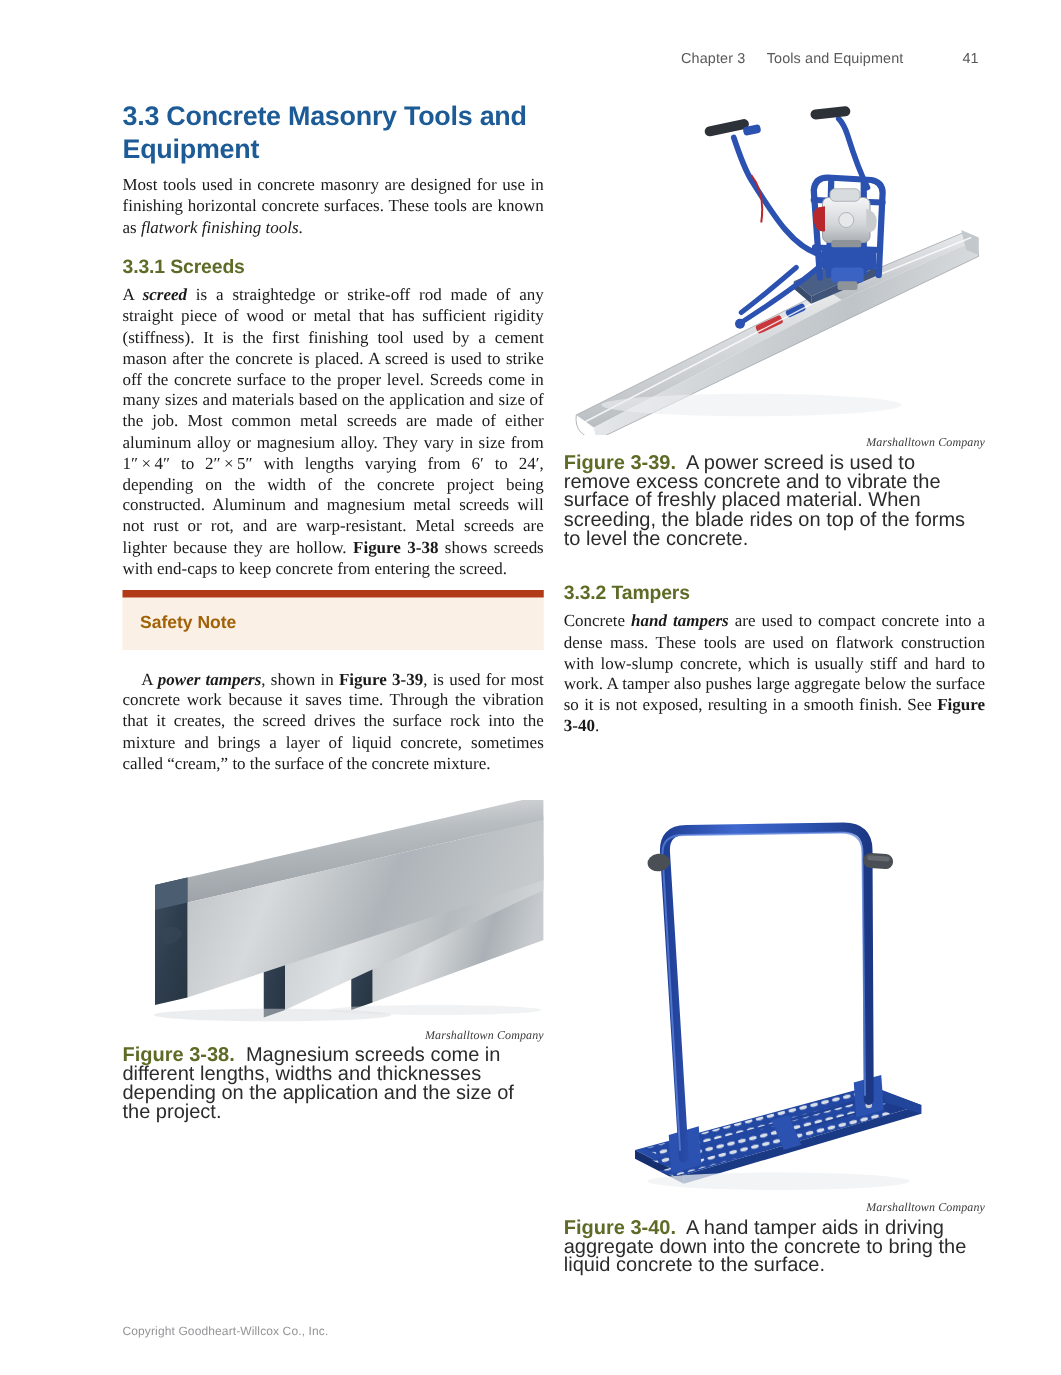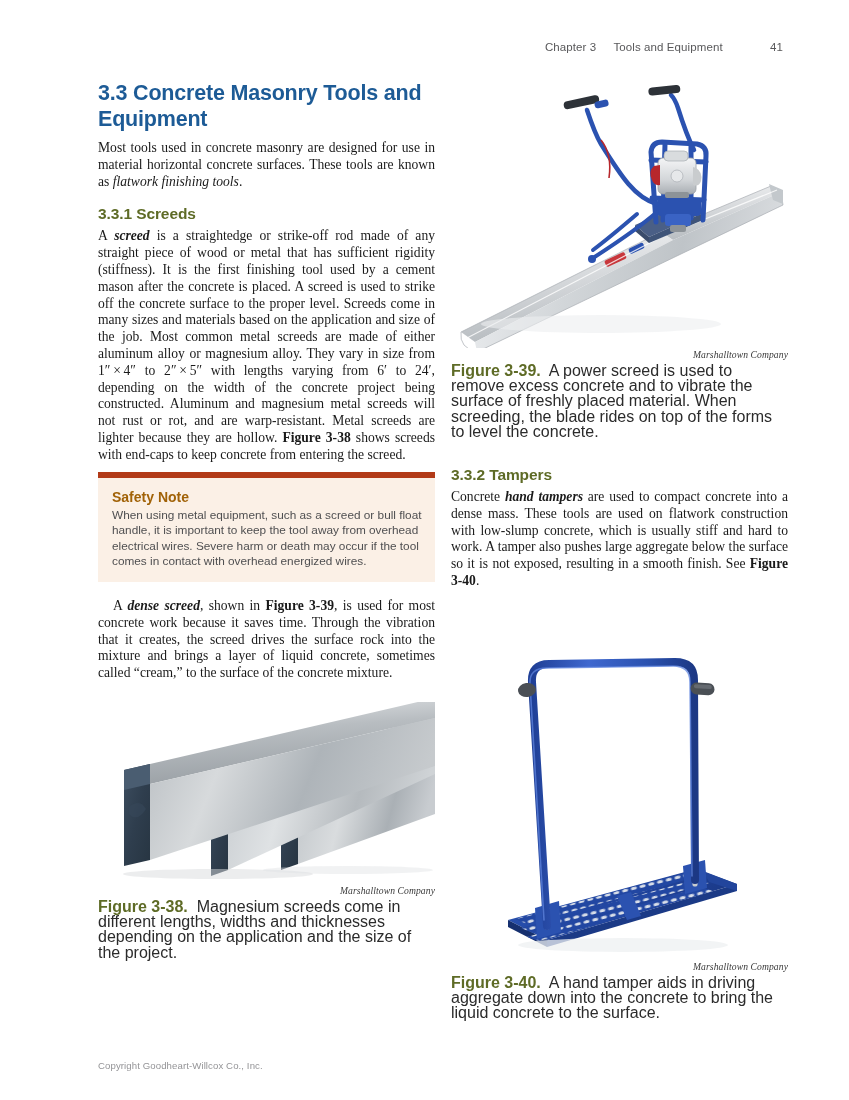--- a/index.html
+++ b/index.html
@@ -179,34 +179,33 @@
   <span class="title">Tools and Equipment</span>
   <span class="pageno">41</span>
 </div>
 
 <div class="page">
 
   <div class="col-left">
 
     <h1 class="sec-head">3.3 Concrete Masonry Tools and Equipment</h1>
 
-    <p class="body"><span>Most tools used in concrete masonry are designed for use in material horizontal concrete surfaces. These tools are known as </span><i>flatwork finishing tools</i><span>.</span></p>
+    <p class="body"><span>Most tools used in concrete masonry are designed for use in finishing horizontal concrete surfaces. These tools are known as </span><i>flatwork finishing tools</i><span>.</span></p>
 
     <h2 class="sub-head spaced">3.3.1 Screeds</h2>
 
     <p class="body"><span>A </span><span class="bi">screed</span><span> is a straightedge or strike-off rod made of any straight piece of wood or metal that has sufficient rigidity (stiffness). It is the first finishing tool used by a cement mason after the concrete is placed. A screed is used to strike off the concrete surface to the proper level. Screeds come in many sizes and materials based on the application and size of the job. Most common metal screeds are made of either aluminum alloy or magnesium alloy. They vary in size from 1″ × 4″ to 2″ × 5″ with lengths varying from 6′ to 24′, depending on the width of the concrete project being constructed. Aluminum and magnesium metal screeds will not rust or rot, and are warp-resistant. Metal screeds are lighter because they are hollow. </span><b>Figure 3-38</b><span> shows screeds with end-caps to keep concrete from entering the screed.</span></p>
 
     <div class="safety-note">
       <p class="sn-title">Safety Note</p>
-      <p class="sn-body">When using metal equipment, such as a screed or bull float handle, it is important to keep the tool away from overhead electrical wires. Severe harm or death may occur if the tool comes in contact with overhead energized wires.</p>
     </div>
 
     <div style="height:16px"></div>
 
-    <p class="body indent"><span>A </span><span class="bi">dense screed</span><span>, shown in </span><b>Figure 3-39</b><span>, is used for most concrete work because it saves time. Through the vibration that it creates, the screed drives the surface rock into the mixture and brings a layer of liquid concrete, sometimes called “cream,” to the surface of the concrete mixture.</span></p>
+    <p class="body indent"><span>A </span><span class="bi">power tampers</span><span>, shown in </span><b>Figure 3-39</b><span>, is used for most concrete work because it saves time. Through the vibration that it creates, the screed drives the surface rock into the mixture and brings a layer of liquid concrete, sometimes called “cream,” to the surface of the concrete mixture.</span></p>
 
     <div class="figure" style="margin-top:20px;">
       <div class="fig-img mag-scene">
         <svg width="337" height="182" viewBox="0 0 337 182">
           <defs>
             <linearGradient id="mgTop1" x1="0" y1="0" x2="0.25" y2="1">
               <stop offset="0%" stop-color="#e8eaec"></stop>
               <stop offset="45%" stop-color="#b8bdc1"></stop>
               <stop offset="100%" stop-color="#9aa0a5"></stop>
             </linearGradient>

